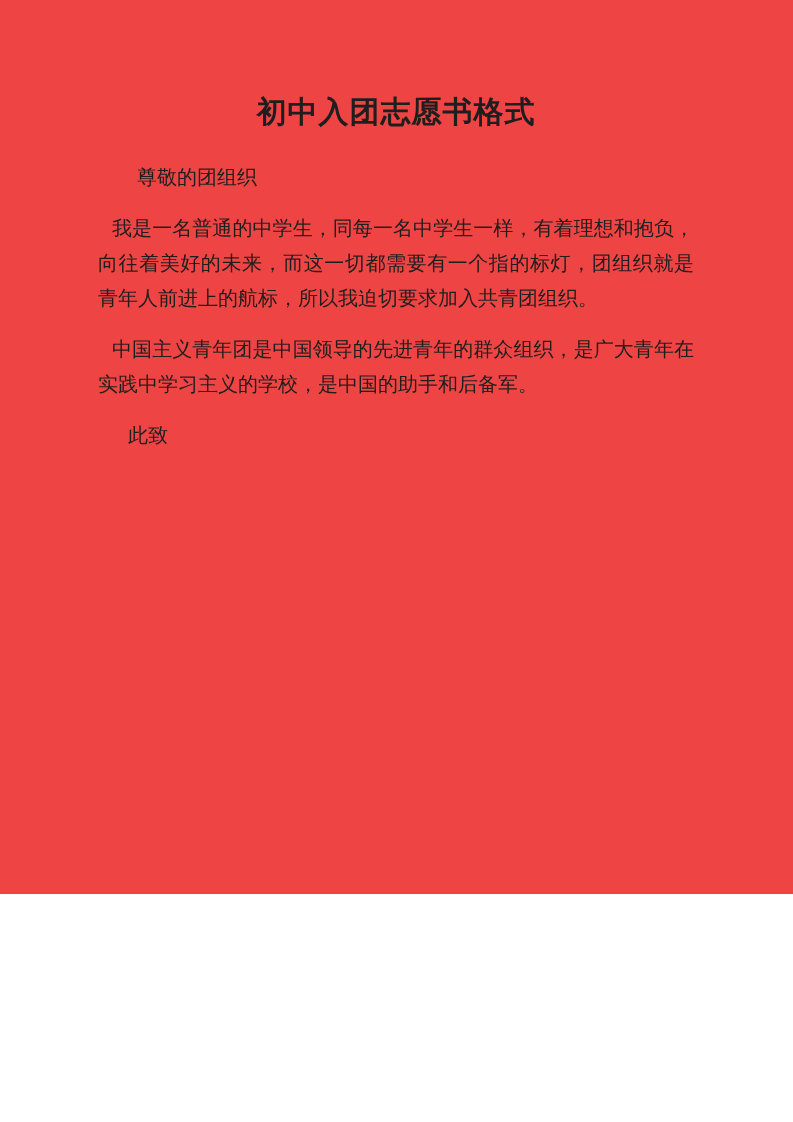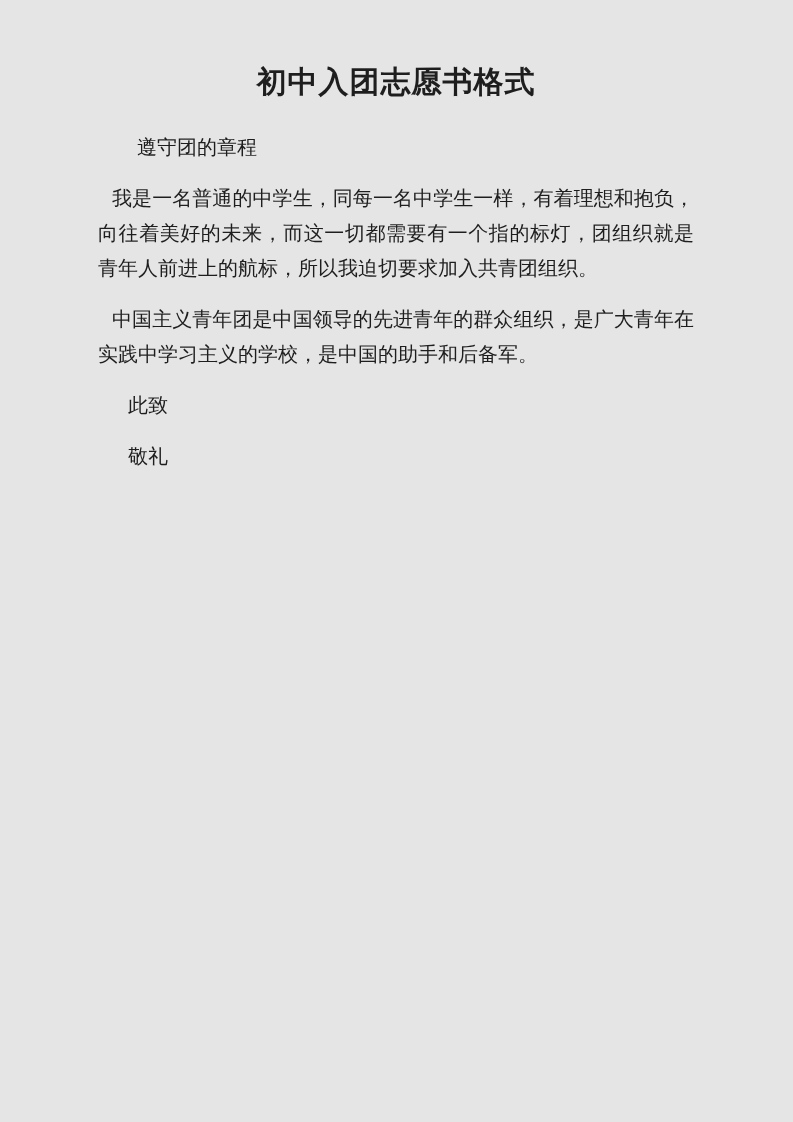--- a/index.html
+++ b/index.html
@@ -3,26 +3,26 @@
 <meta charset="utf-8">
 <style>
   html, body {
     margin: 0;
     padding: 0;
     background: #ffffff;
   }
   .page {
     position: relative;
     width: 793px;
-    height: 1122px;
-    background: #e5e5e5;
+    height: 894px;
+    background: #ef4444;
     color: #1e1e1e;
     font-family: "Liberation Serif", "DejaVu Serif", serif;
     box-sizing: border-box;
-    padding: 60px 99px 0 98px;
+    padding: 90px 99px 0 98px;
     overflow: hidden;
   }
   .doc-title {
     font-size: 30px;
     font-weight: bold;
     text-align: center;
     line-height: 44px;
     margin: 0 0 26px 0;
     letter-spacing: 1px;
   }
@@ -41,24 +41,23 @@
   .closing-line {
     padding-left: 30px;
   }
 </style>
 </head>
 <body>
 
 <div class="page">
   <h1 class="doc-title">初中入团志愿书格式</h1>
 
-  <p class="salutation">遵守团的章程</p>
+  <p class="salutation">尊敬的团组织</p>
 
   <p class="para">我是一名普通的中学生，同每一名中学生一样，有着理想和抱负，向往着美好的未来，而这一切都需要有一个指的标灯，团组织就是青年人前进上的航标，所以我迫切要求加入共青团组织。</p>
 
   <p class="para">中国主义青年团是中国领导的先进青年的群众组织，是广大青年在实践中学习主义的学校，是中国的助手和后备军。</p>
 
 
   <p class="closing-line">此致</p>
 
-  <p class="closing-line">敬礼</p>
 
 </div>
 
 </body></html>

